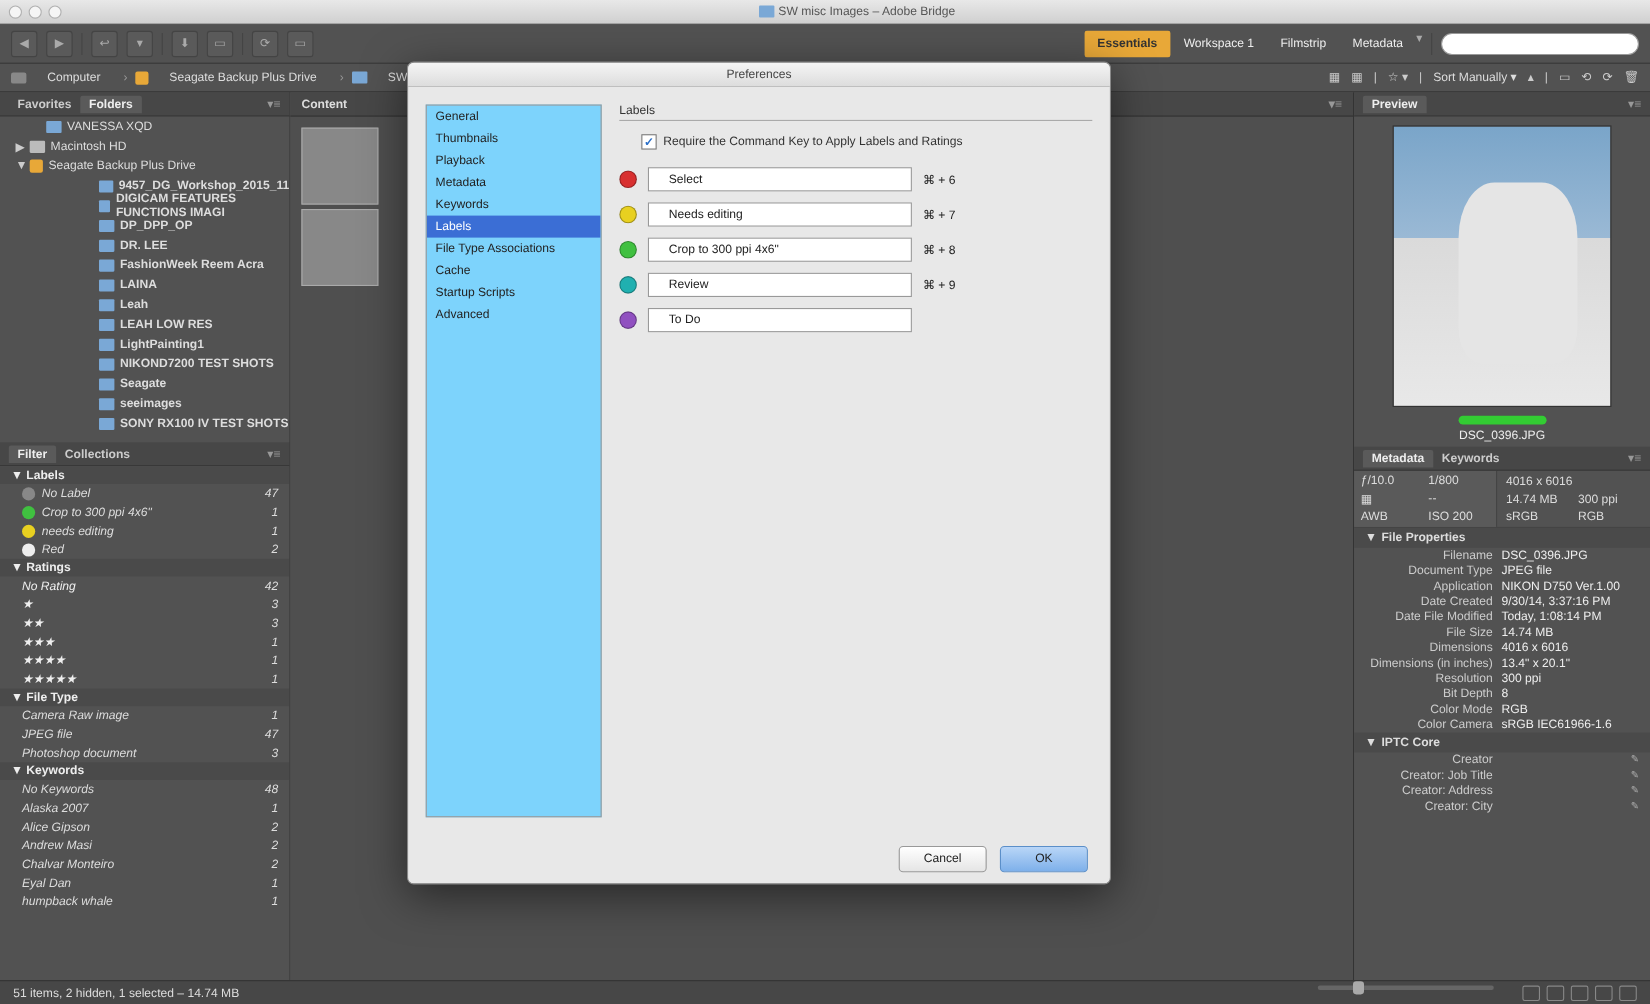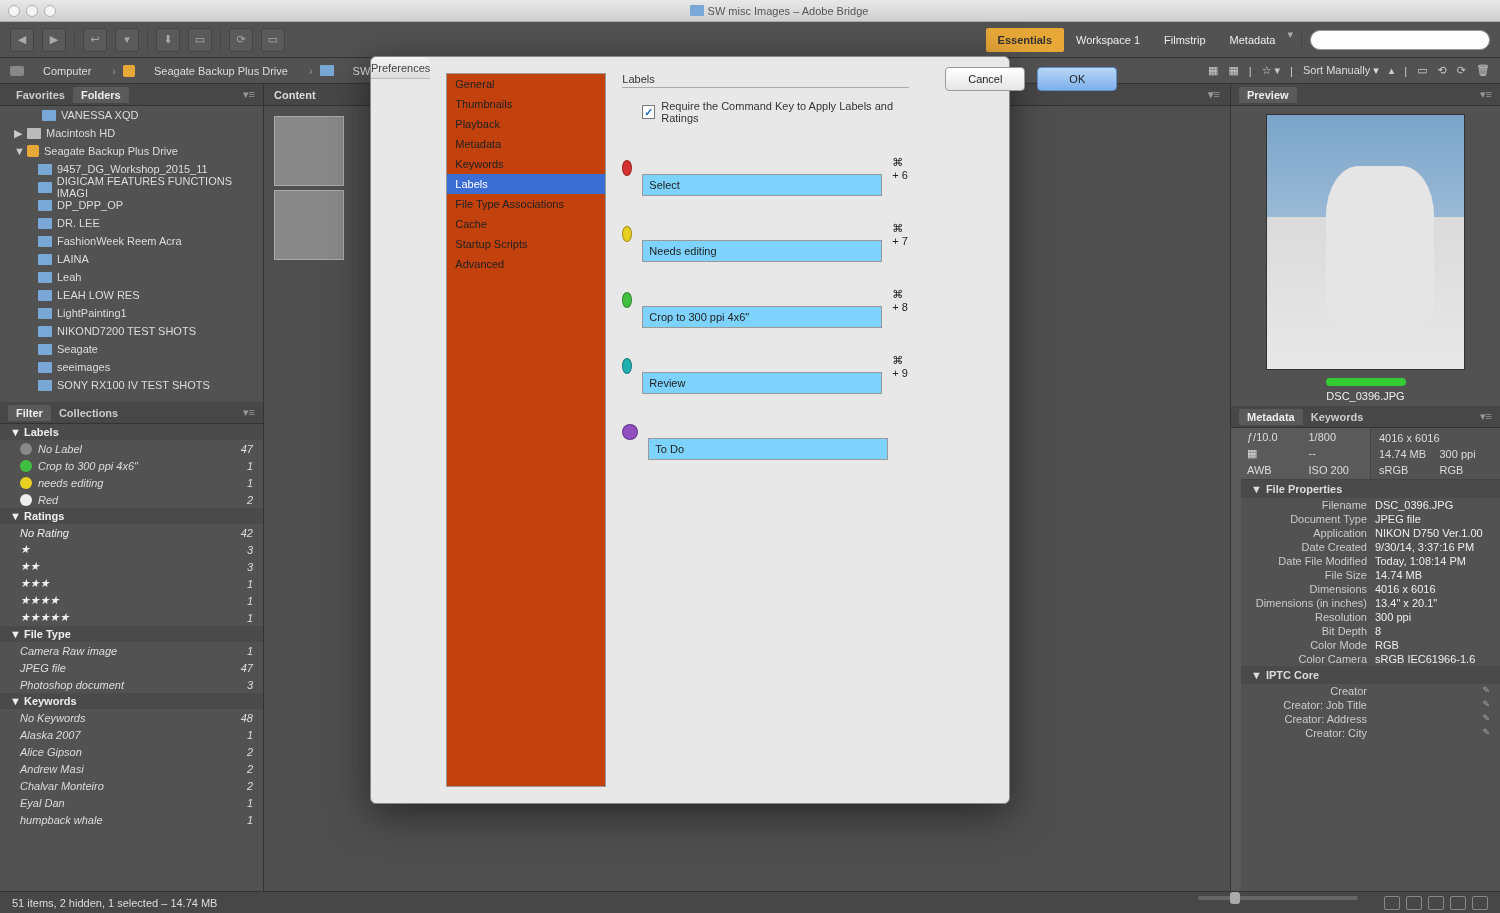--- a/index.html
+++ b/index.html
@@ -44,21 +44,21 @@
 
 .panel-header { height: 22px; background: #474747; display: flex; align-items: center; padding: 0 8px; border-bottom: 1px solid #333; }
 .panel-tab { padding: 2px 8px; color: #ccc; font-weight: bold; }
 .panel-tab.active { background: #5a5a5a; border-radius: 2px 2px 0 0; color: #eee; }
 .panel-menu { margin-left: auto; color: #999; }
 
 
 .folder-tree { flex: 0 0 296px; overflow: auto; background: #525252; }
 .tree-item { display: flex; align-items: center; height: 18px; padding-left: 28px; gap: 5px; color: #ddd; cursor: pointer; }
 .tree-item.l1 { padding-left: 42px; }
-.tree-item.l2 { padding-left: 38px; }
+.tree-item.l2 { padding-left: 90px; font-weight: bold; }
 .tw { width: 8px; color: #ccc; text-align: center; display: inline-block; margin-left: -14px; }
 
 
 .filter-panel { flex: 1; overflow: auto; background: #525252; }
 .filter-section { padding: 2px 10px; background: #4a4a4a; color: #eee; font-weight: bold; display: flex; align-items: center; gap: 4px; }
 .filter-row { display: flex; align-items: center; height: 17px; padding: 0 10px 0 20px; color: #ddd; font-style: italic; }
 .filter-row .count { margin-left: auto; }
 .label-dot { width: 12px; height: 12px; border-radius: 50%; margin-right: 6px; display: inline-block; }
 .star { color: #eee; }
 
@@ -67,51 +67,51 @@
 .thumb-area { padding: 10px; }
 .thumb { width: 70px; height: 70px; background: #888; border: 1px solid #aaa; margin-bottom: 4px; display: flex; align-items: center; justify-content: center; color: #ccc; font-size: 9px; }
 
 
 .preview-panel { flex: 0 0 300px; background: #525252; display: flex; flex-direction: column; }
 .preview-img { flex: 1; margin: 8px 35px; background: linear-gradient(180deg, #7aa5c9 0%, #9ab9d5 40%, #dadada 40%, #e8e8e8 100%); position: relative; border: 1px solid #333; }
 .preview-img:before { content: ""; position: absolute; left: 30%; top: 20%; width: 55%; height: 65%; background: #e5e5e5; border-radius: 30% 30% 20% 20%; }
 .preview-bar { width: 80px; height: 8px; background: #3c3; border-radius: 4px; margin: 0 auto 4px; }
 .preview-name { text-align: center; padding-bottom: 4px; color: #eee; }
 
-.metadata-panel { flex: 1; background: #525252; overflow: auto; margin-left: 10px; }
+.metadata-panel { flex: 1; background: #525252; overflow: auto; }
 .meta-camera { display: flex; height: 52px; border-bottom: 1px solid #444; }
 .meta-camera-left { width: 130px; background: #5a5a5a; display: grid; grid-template-columns: 1fr 1fr; font-size: 10px; align-items: center; padding: 2px 6px; gap: 1px 6px; border-right: 1px solid #444; }
 .meta-camera-right { flex: 1; display: grid; grid-template-columns: 1fr 1fr; font-size: 10px; align-items: center; padding: 2px 8px; gap: 1px 8px; }
 .meta-section-hdr { background: #4a4a4a; padding: 3px 10px; font-weight: bold; display: flex; align-items: center; gap: 4px; }
 .meta-row { display: flex; padding: 1px 10px; font-size: 10px; }
 .meta-row .label { width: 124px; text-align: right; padding-right: 8px; color: #ccc; }
 .meta-row .value { flex: 1; color: #eee; }
 .meta-row .pencil { color: #aaa; font-size: 9px; }
 
 
 .status-bar { position: absolute; bottom: 0; left: 0; right: 0; height: 22px; background: #474747; display: flex; align-items: center; padding: 0 12px; color: #ddd; border-top: 1px solid #333; }
 .status-right { margin-left: auto; display: flex; gap: 6px; }
 .sb-icon { width: 16px; height: 14px; border: 1px solid #888; border-radius: 2px; }
 .slider { width: 160px; height: 4px; background: #666; border-radius: 2px; margin: 0 20px; position: relative; }
 .slider:before { content: ""; position: absolute; left: 20%; top: -4px; width: 10px; height: 12px; background: #aaa; border-radius: 3px; }
 
 
-.dialog-overlay { position: absolute; left: 370px; top: 56px; width: 640px; height: 748px; background: #e8e8e8; border: 1px solid #888; border-radius: 6px; box-shadow: 0 10px 40px rgba(0,0,0,0.5); display: flex; flex-direction: row; }
+.dialog-overlay { position: absolute; left: 370px; top: 56px; width: 640px; height: 748px; background: #e8e8e8; border: 1px solid #888; border-radius: 6px; box-shadow: 0 10px 40px rgba(0,0,0,0.5); display: flex; flex-direction: column; }
 .dialog-title { height: 22px; background: linear-gradient(#f5f5f5, #ddd); border-bottom: 1px solid #bbb; text-align: center; color: #444; display: flex; align-items: center; justify-content: center; border-radius: 6px 6px 0 0; }
 .dialog-body { flex: 1; display: flex; padding: 16px; gap: 16px; }
-.dialog-sidebar { width: 160px; background: #c2410c; border: 1px solid #999; overflow: auto; }
+.dialog-sidebar { width: 160px; background: #7dd3fc; border: 1px solid #999; overflow: auto; }
 .pref-item { padding: 4px 8px; color: #222; cursor: pointer; }
 .pref-item.active { background: #3b6ed5; color: #fff; }
 .dialog-content { flex: 1; color: #333; }
 .dialog-content h4 { font-weight: normal; border-bottom: 1px solid #aaa; padding-bottom: 2px; margin-bottom: 12px; text-decoration: underline; text-decoration-color: transparent; }
 .checkbox-row { display: flex; align-items: center; gap: 6px; margin: 6px 0 16px 20px; }
 .check { width: 14px; height: 14px; border: 1px solid #777; background: #fff; display: flex; align-items: center; justify-content: center; color: #2a6fc9; font-weight: bold; font-size: 11px; }
 .label-row { display: flex; align-items: center; gap: 10px; margin-bottom: 10px; }
 .label-swatch { width: 16px; height: 16px; border-radius: 50%; border: 1px solid rgba(0,0,0,0.3); }
-.label-input { flex: 0 0 240px; height: 22px; border: 1px solid #999; padding: 0 6px; background: #7dd3fc; color: #222; margin-top: 34px; }
+.label-input { flex: 0 0 240px; height: 22px; border: 1px solid #999; padding: 0 18px; background: #ffffff; color: #222; }
 .shortcut { color: #222; }
 .dialog-footer { height: 44px; display: flex; justify-content: flex-end; align-items: center; gap: 12px; padding: 0 20px; }
 .btn { width: 80px; height: 24px; border: 1px solid #999; border-radius: 4px; background: linear-gradient(#fff, #e5e5e5); color: #222; display: flex; align-items: center; justify-content: center; cursor: pointer; }
 .btn.primary { background: linear-gradient(#b9d6f7, #7eb0ea); border-color: #5b8fc9; }
 </style>
 </head>
 <body>
 
 <div class="titlebar">
   <div class="traffic-lights">

